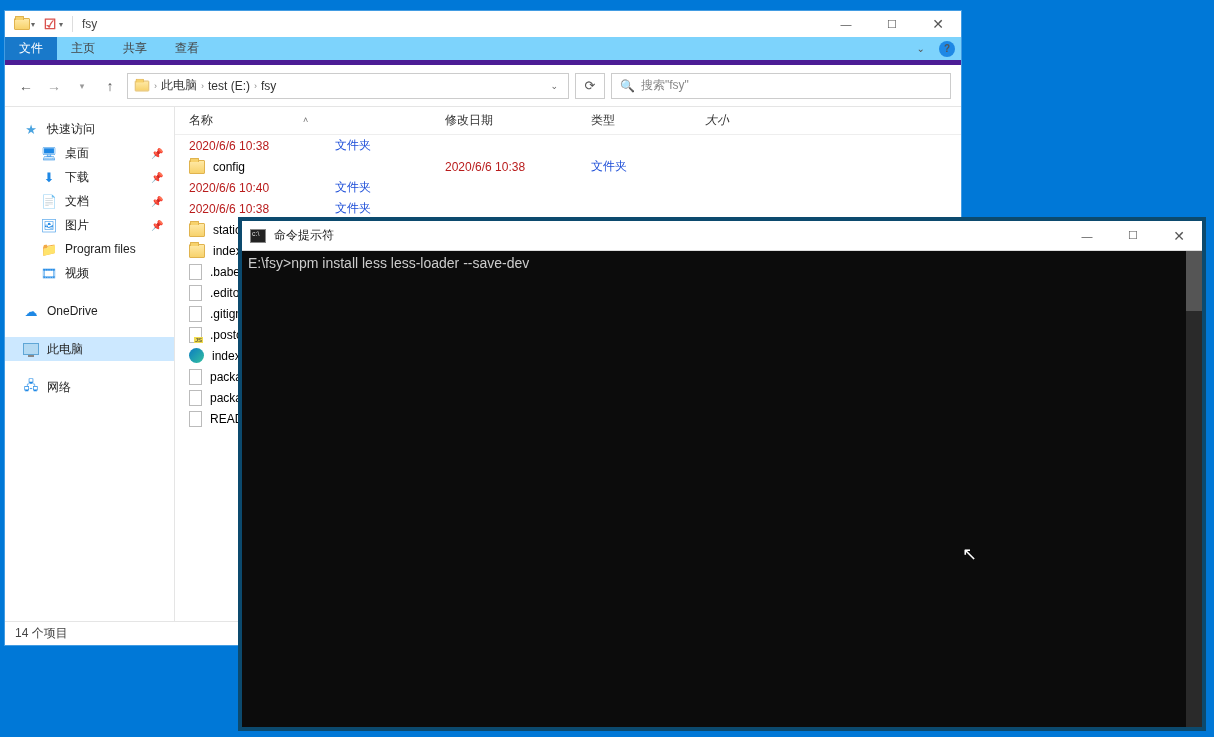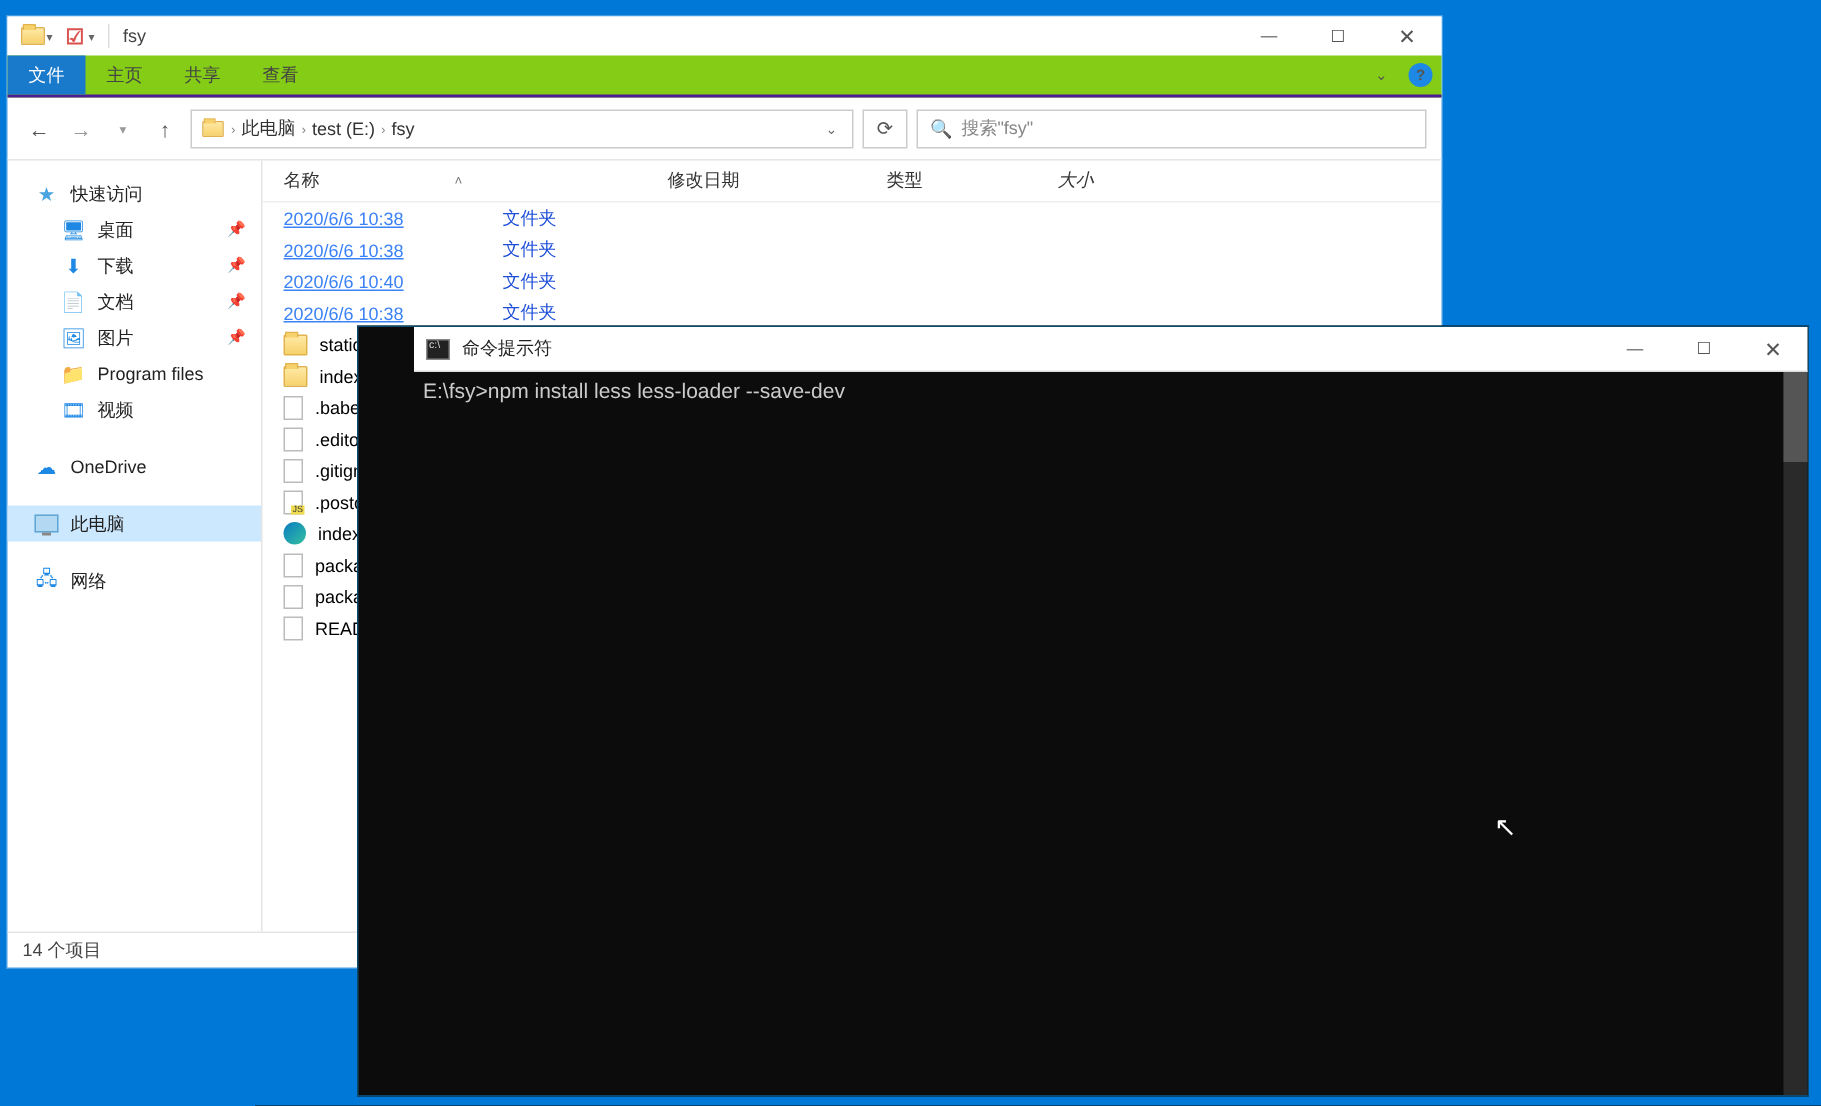--- a/index.html
+++ b/index.html
@@ -18,21 +18,21 @@
   .folder-ico::before { content:""; position:absolute; top:-3px; left:0; width:7px; height:3px; background:#f7d26c; border:1px solid #e0b34e; border-bottom:none; border-radius:1px 1px 0 0;}
   .check-ico { color:#d9534f; font-size:14px; font-weight:bold; }
   .caret { width:8px; color:#666; font-size:8px; margin-left:-2px;}
   .title-sep { width:1px; height:16px; background:#ddd; margin:0 5px; }
   .title-text { margin-left: 4px; color:#444; }
   .winctl { position:absolute; right:0; top:0; display:flex; }
   .winctl div { width:46px; height:26px; display:flex; align-items:center; justify-content:center; color:#555; font-size:11px;}
   .winctl .x { font-size:14px; }
 
   
-  .ribbon { height: 28px; background:#84cc16; display:flex; align-items:stretch; border-bottom:2px solid #4c1d95; position:relative;}
+  .ribbon { height: 28px; background:#7dd3fc; display:flex; align-items:stretch; border-bottom:5px solid #4c1d95; position:relative;}
   .ribbon .file-tab { background:#1979ca; color:#fff; padding:0 14px; display:flex; align-items:center; font-size:12px;}
   .ribbon .tab { padding:0 14px; display:flex; align-items:center; font-size:12px; color:#444; }
   .ribbon .right { position:absolute; right:6px; top:0; height:100%; display:flex; align-items:center; gap:14px;}
   .ribbon .right span { color:#555; font-size:10px;}
   .helpcircle { width:16px; height:16px; border-radius:50%; background:#1e88e5; color:#fff; font-size:11px; font-weight:bold; display:flex; align-items:center; justify-content:center;}
 
   
   .navrow { height:42px; display:flex; align-items:center; gap:6px; padding:0 10px; border-bottom:1px solid #e5e5e5;}
   .navarrow { width:22px; text-align:center; color:#999; font-size:14px;}
   .navarrow.en { color:#555;}
@@ -61,36 +61,36 @@
   .files { flex:1; display:flex; flex-direction:column; font-size:12px; position:relative;}
   .cols { height:28px; display:flex; align-items:center; border-bottom:1px solid #eee; color:#333; padding-left:14px;}
   .c-name { width:256px; display:flex; align-items:center; gap:50px;}
   .c-name .sortup { color:#777; font-size:9px; position:relative; top:-1px; margin-left:40px;}
   .c-date { width:146px;}
   .c-type { width:114px;}
   .c-size { width:80px;font-style:italic;}
   .filelist { flex:1; overflow:hidden;}
   .filerow { height:21px; display:flex; align-items:center; padding-left:14px;}
   .f-name { width:256px; display:flex; align-items:center; gap:8px;}
-  .f-date { width:146px; color:#3b82f6;text-decoration:underline;}
+  .f-date { width:146px; color:#b91c1c;}
   .f-type { width:114px; color:#1d4ed8;}
   .file-ico { width:16px; height:14px; display:inline-block;}
   .fi-folder { background:linear-gradient(#ffe9a6,#f7d26c); border:1px solid #e0b34e; border-radius:1px; position:relative;}
   .fi-folder::before{content:""; position:absolute; top:-3px; left:0; width:7px; height:3px; background:#f7d26c; border:1px solid #e0b34e; border-bottom:none; border-radius:1px 1px 0 0;}
   .fi-file { width:13px; height:16px; background:#fff; border:1px solid #bbb; position:relative;}
   .fi-edge { width:15px; height:15px; border-radius:50%; background:linear-gradient(135deg,#0b7bc1,#34c1a0);}
   .fi-js { width:13px; height:16px; background:#fff; border:1px solid #bbb; position:relative;}
   .fi-js::after{content:"JS"; position:absolute; bottom:-1px; right:-2px; font-size:6px; background:#f0db4f; color:#333; padding:0 1px;}
 
   .status { height:24px; border-top:1px solid #e5e5e5; display:flex; align-items:center; padding:0 10px; font-size:12px; color:#444;}
 
   
   .cmd {
     position: absolute; left: 238px; top: 217px; width: 968px; height: 514px;
-    background:#0c0c0c; border:1px solid #0c4a6e; display:flex; flex-direction:column;padding-left:37px;
+    background:#0c0c0c; border:4px solid #0c4a6e; display:flex; flex-direction:column;
   }
   .cmd-title { height:30px; background:#fff; display:flex; align-items:center; font-size:12px; color:#222; border-bottom:1px solid #ddd;}
   .cmd-ico { width:16px; height:14px; background:#222; border:1px solid #888; margin:0 8px 0 8px; position:relative;}
   .cmd-ico::after{content:"c:\\"; color:#ddd; font-size:7px; position:absolute; left:1px; top:0;}
   .cmd-title .winctl div{ height:30px;}
   .cmd-body { flex:1; background:#0c0c0c; color:#ccc; font-family:Consolas,"Courier New",monospace; font-size:14px; padding:4px 6px; position:relative; white-space:pre;}
   .cmd-scroll { position:absolute; right:0; top:0; bottom:0; width:16px; background:#2a2a2a;}
   .cmd-thumb { position:absolute; right:0; top:0; width:16px; height:60px; background:#555;}
   .cursor { position:absolute; left:720px; top:292px; font-size:18px; color:#fff; pointer-events:none;}
 </style>
@@ -222,20 +222,24 @@
         <div class="c-date">修改日期</div>
         <div class="c-type">类型</div>
         <div class="c-size">大小</div>
       </div>
       <div class="filelist" id="filelist">
           <div class="filerow">
             <div class="f-date">2020/6/6 10:38</div>
             <div class="f-type">文件夹</div>
           </div>
           <div class="filerow">
+            <div class="f-name">
+              <span class="fi-folder file-ico"></span>
+              <span>config</span>
+            </div>
             <div class="f-date">2020/6/6 10:38</div>
             <div class="f-type">文件夹</div>
           </div>
           <div class="filerow">
             <div class="f-date">2020/6/6 10:40</div>
             <div class="f-type">文件夹</div>
           </div>
           <div class="filerow">
             <div class="f-date">2020/6/6 10:38</div>
             <div class="f-type">文件夹</div>

